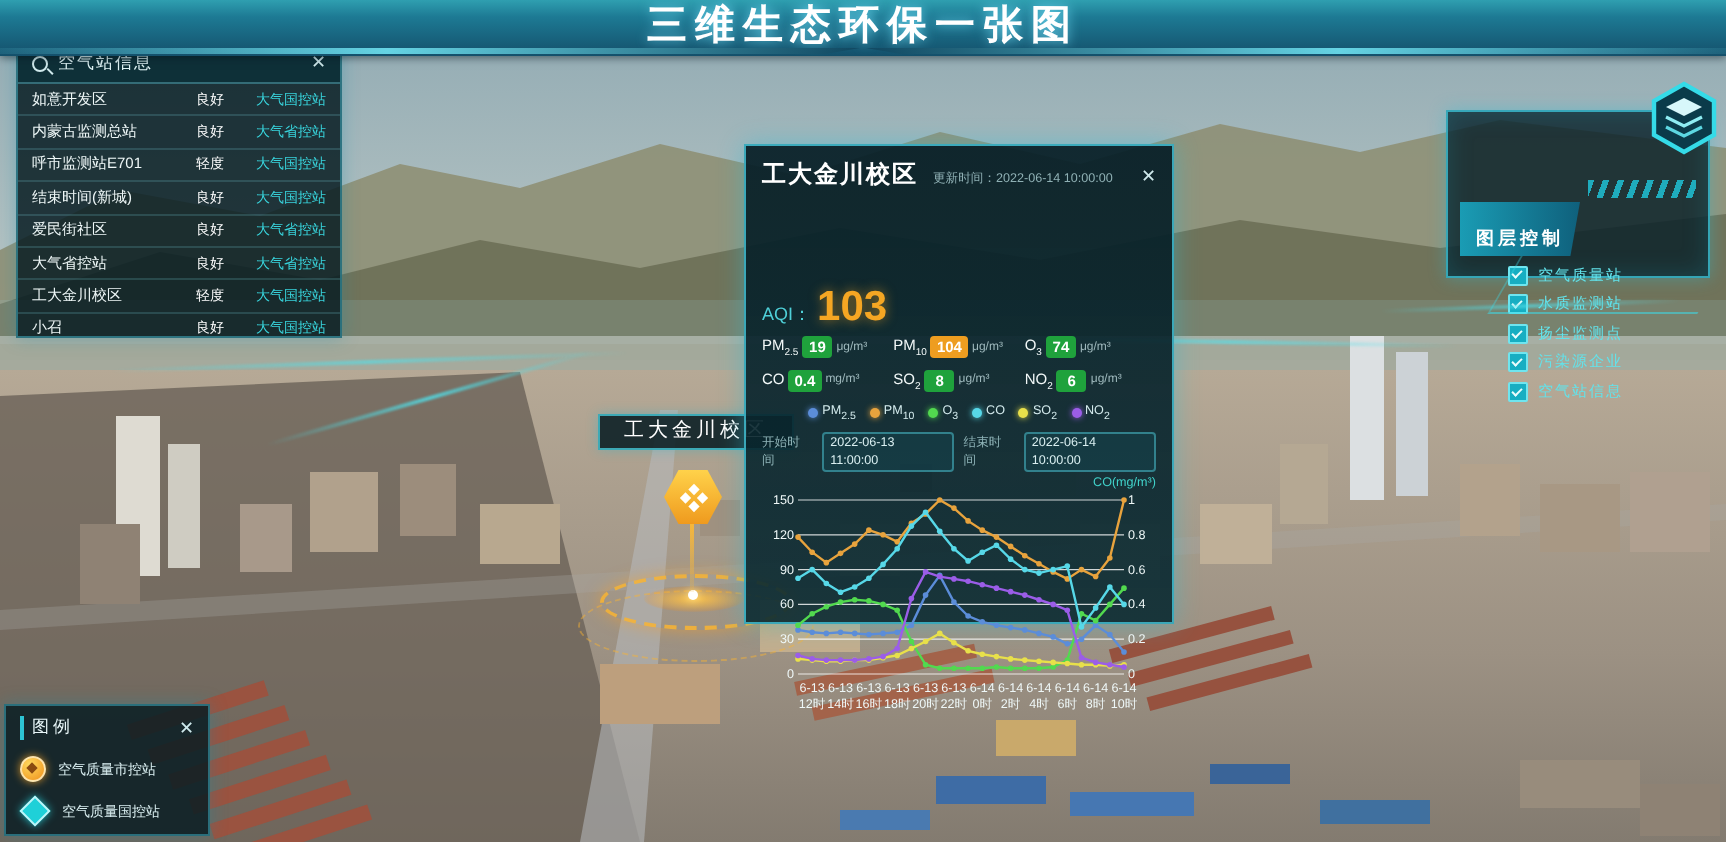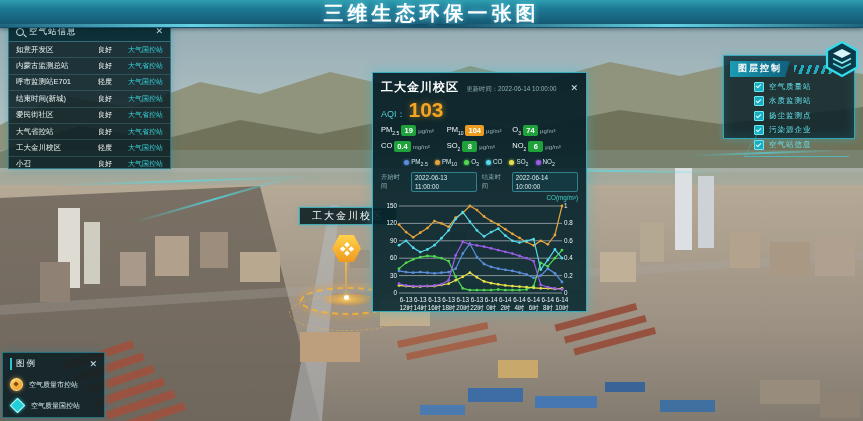--- a/index.html
+++ b/index.html
@@ -55,21 +55,21 @@
   
   #popup{left:372px;top:72px;width:215px;height:240px;padding:6px 8px;box-sizing:border-box;
      background:linear-gradient(180deg,rgba(6,30,38,.93),rgba(9,42,50,.9));
      border:1px solid rgba(70,200,220,.8);box-shadow:0 0 12px rgba(40,190,215,.45);z-index:25;}
   #popup .hd{display:flex;align-items:baseline;gap:6px;}
   #popup .hd .ttl{font-size:12px;font-weight:bold;color:#ffffff;letter-spacing:1px;}
   #popup .hd .upd{flex:1;font-size:6.3px;color:#8fb0b4;text-align:right;margin-right:8px;}
   #aqi-row{margin:3px 0 1px;display:flex;align-items:baseline;gap:3px;}
   #aqi-row .lab{font-size:9px;color:#4fd0d8;}
   #aqi-row .val{font-size:21px;font-weight:bold;color:#f5a623;line-height:1;
-      text-shadow:0 0 6px rgba(245,166,35,.6);}
+      text-shadow:0 0 6px rgba(245,166,35,.6);margin-top:44px;}
   #pollu-grid{display:grid;grid-template-columns:repeat(3,1fr);row-gap:5px;margin-top:4px;}
   .pcell{display:flex;align-items:center;gap:2px;}
   .pcell .pn{font-size:7.5px;color:#f2f8f8;}
   .pcell sub{font-size:5px;}
   .badge{background:var(--bg,#1fa23c);color:#fff;font-size:7.5px;font-weight:bold;
       padding:1px 3px;border-radius:2px;min-width:9px;text-align:center;}
   .pcell .un{font-size:6px;color:#9fb9bd;}
   #chart-legend{display:flex;justify-content:center;gap:7px;margin-top:6px;}
   .lg-item{display:flex;align-items:center;gap:2px;font-size:6.3px;color:#d5ecee;}
   .lg-dot{width:5px;height:5px;border-radius:50%;background:var(--c,#fff);
@@ -81,22 +81,22 @@
   #co-axis{font-size:6.3px;color:#41d3cb;text-align:right;margin-top:2px;}
   #chart-wrap{margin-top:0;}
   #chart-wrap svg{display:block;}
   #chart-wrap text{fill:#eef7f7;font-size:6.3px;font-family:"Liberation Sans",sans-serif;}
 
   
   #layer-panel{right:8px;top:55px;width:132px;height:84px;padding:5px 6px;box-sizing:border-box;
       background:rgba(8,32,40,.82);border:1px solid rgba(60,195,215,.8);
       box-shadow:0 0 8px rgba(40,190,215,.4), inset 0 0 12px rgba(30,150,175,.25);}
   #layer-panel .hd{display:flex;align-items:center;gap:4px;}
-  #layer-tab{background:linear-gradient(90deg,#1a9cb4,#0f607c);padding:1px 8px 2px;color:#fff;
-      font-size:9px;font-weight:bold;letter-spacing:2px;clip-path:polygon(0 0,100% 0,92% 100%,0 100%);}
+  #layer-tab{background:linear-gradient(90deg,#1a9cb4,#0f607c);padding:12px 8px 2px;color:#fff;
+      font-size:9px;font-weight:bold;letter-spacing:2px;clip-path:polygon(0 0,100% 0,92% 100%,0 100%);margin-top:40px;}
   .hatch{height:9px;flex:1;opacity:.9;
       background:repeating-linear-gradient(110deg,#1fb9cc 0 3px,transparent 3px 7px);}
   .layer-row{display:flex;align-items:center;gap:5px;margin-top:4.6px;cursor:pointer;margin-left:24px;}
   .cb{width:8px;height:8px;background:#17aec2;border:1px solid #6fe5ef;border-radius:1px;
       position:relative;flex:0 0 auto;}
   .cb::after{content:"";position:absolute;left:1.4px;top:1.8px;width:4px;height:2px;
       border-left:1.3px solid #eafcfc;border-bottom:1.3px solid #eafcfc;transform:rotate(-45deg);}
   .layer-row .lb{font-size:7.5px;color:#63e2ea;letter-spacing:1px;}
   #hexbtn{right:2px;top:40px;width:38px;height:38px;z-index:26;cursor:pointer;}
 

